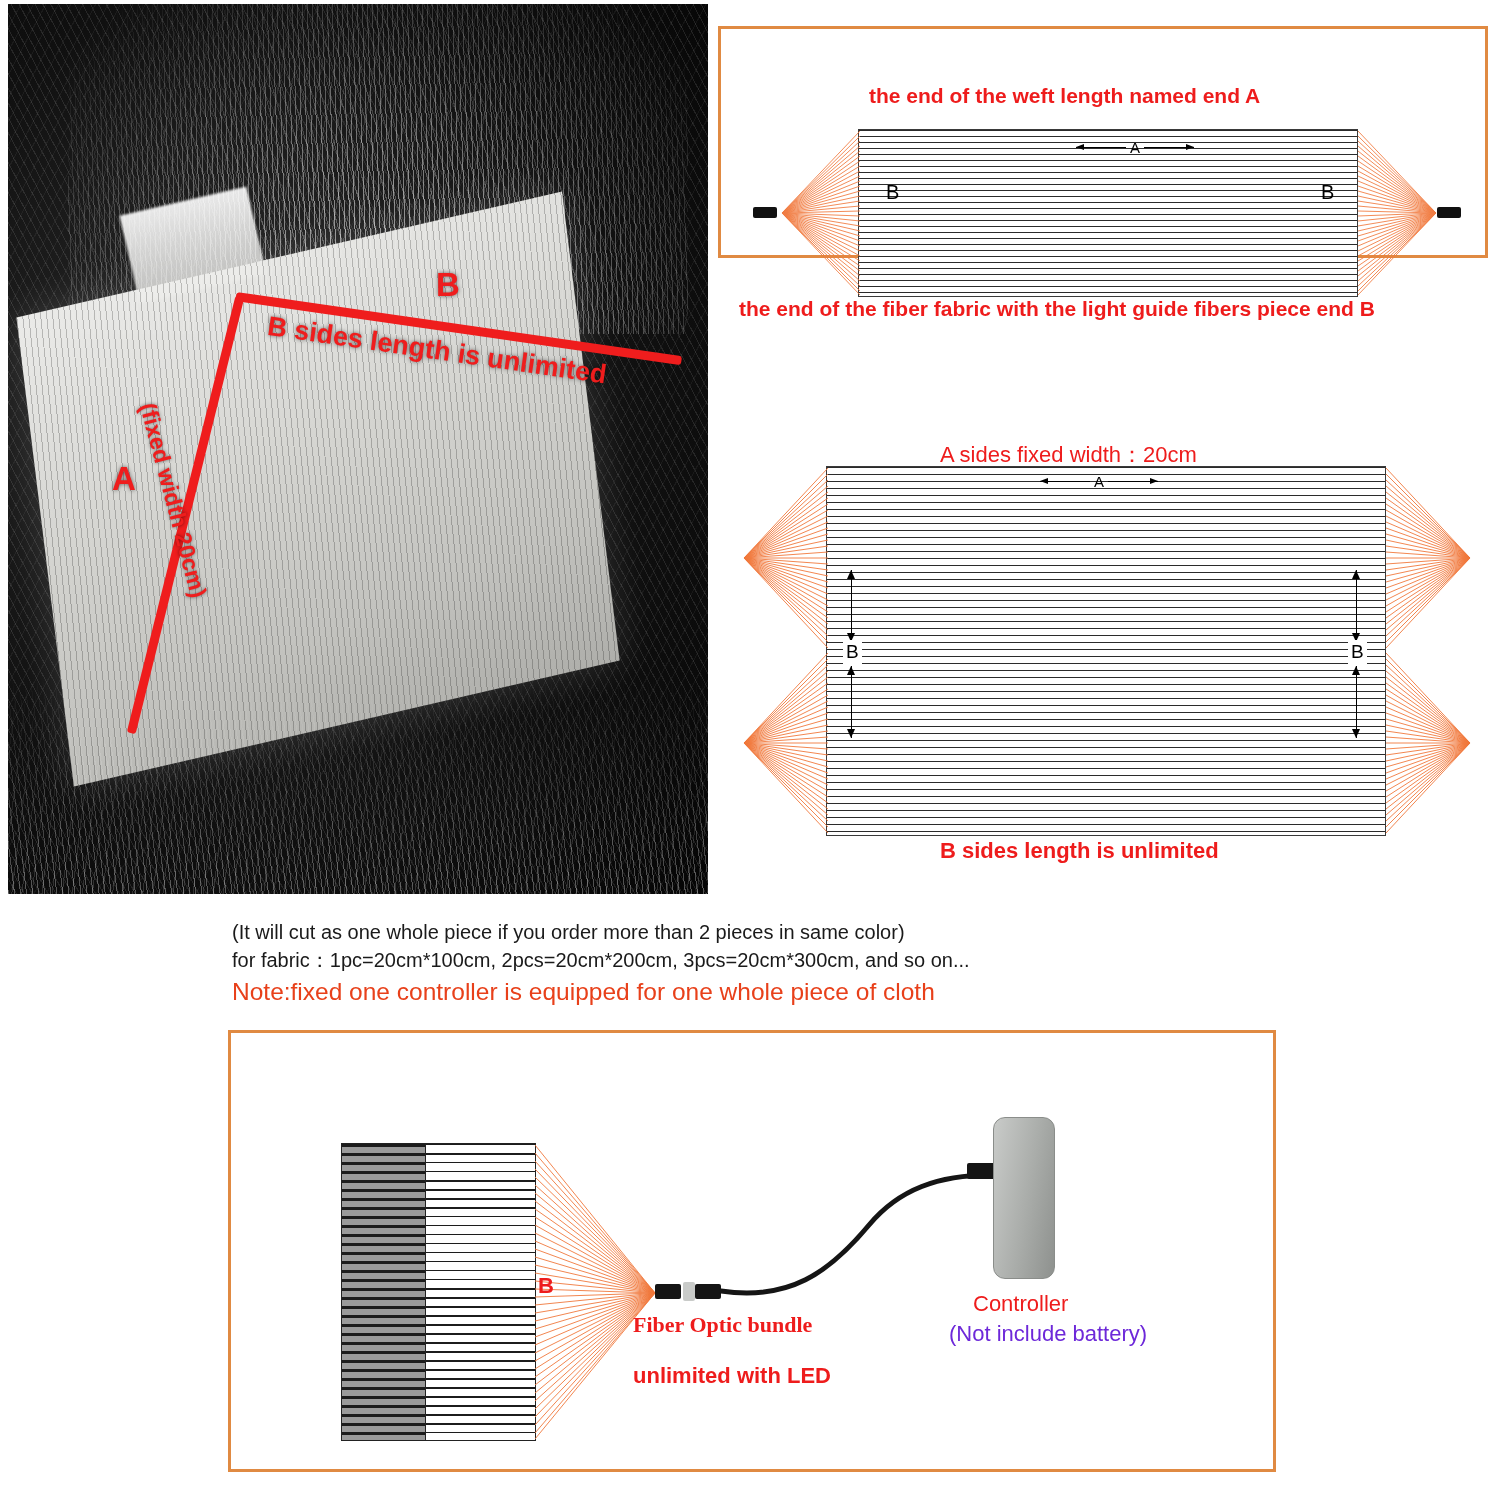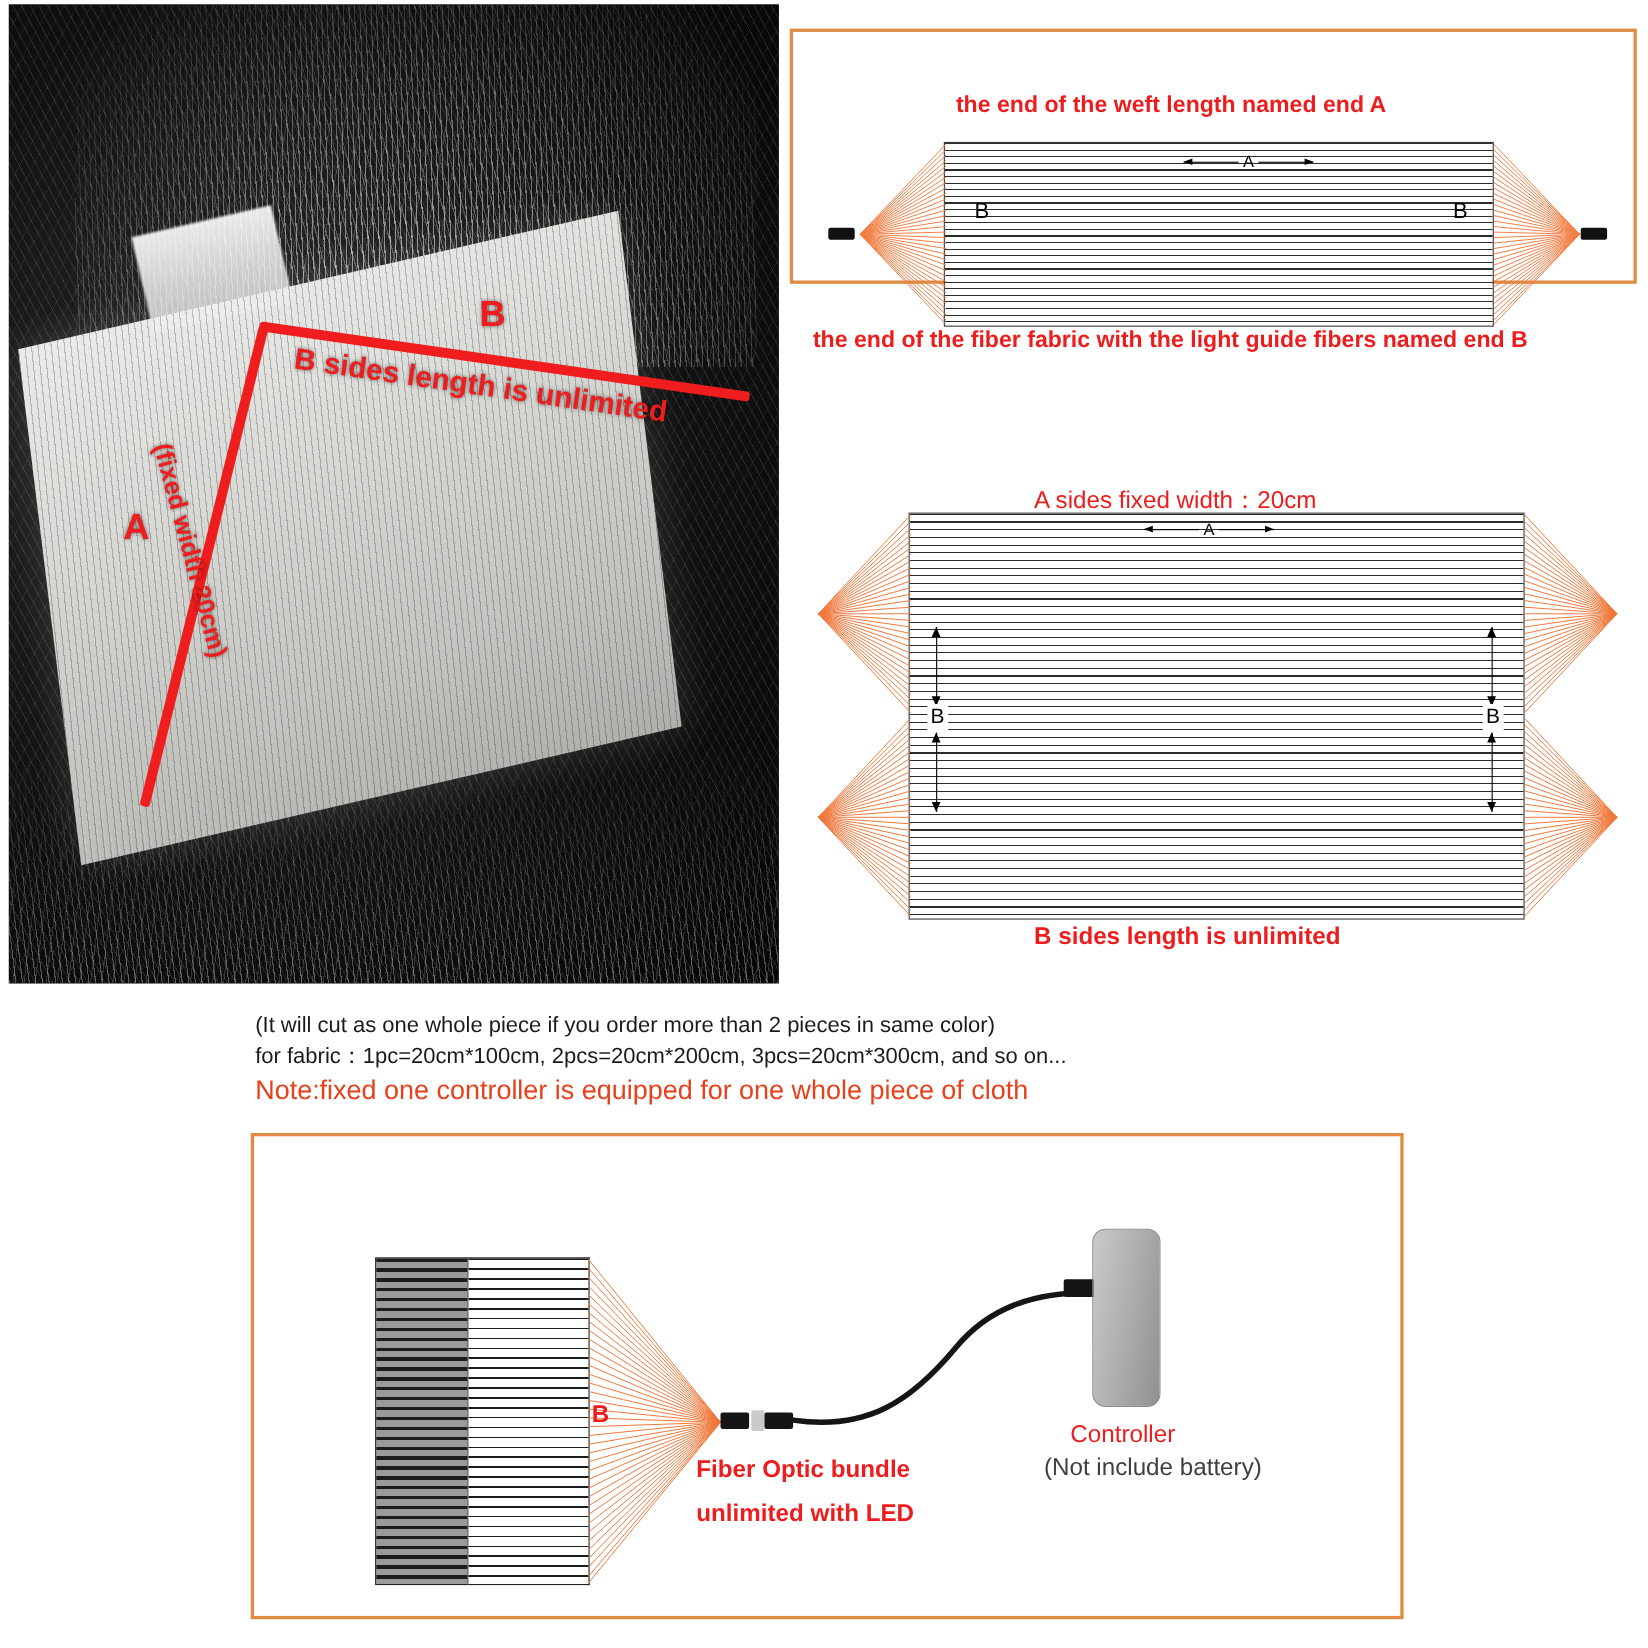--- a/index.html
+++ b/index.html
@@ -314,25 +314,26 @@
     position: absolute;
     left: 307px;
     top: 240px;
     font-size: 22px;
     font-weight: bold;
     color: #ee1c1c;
   }
   .p3-cap-fiber {
     position: absolute;
     left: 402px;
-    top: 290px;
+    top: 279px;
     font-size: 22px;
     font-weight: bold;
     color: #ee1c1c;
     white-space: nowrap;
+    font-family: Liberation Serif, serif;
   }
   .p3-cap-fiber2 {
     position: absolute;
     left: 402px;
     top: 330px;
     font-size: 22px;
     font-weight: bold;
     color: #ee1c1c;
     white-space: nowrap;
   }
@@ -353,21 +354,21 @@
     font-size: 22px;
     font-weight: normal;
     color: #ee1c1c;
     white-space: nowrap;
   }
   .p3-cap-ctrl2 {
     position: absolute;
     left: 718px;
     top: 288px;
     font-size: 22px;
-    color: #404040;
+    color: #6d28d9;
     white-space: nowrap;
   }
   .connector {
     position: absolute;
     background: #151515;
     border-radius: 2px;
   }
 </style>
 </head>
 <body>
@@ -480,21 +481,21 @@
 
   <div class="arrow-row p1-arrowA">
     <span class="bar left"></span>
     <span>A</span>
     <span class="bar right"></span>
   </div>
 
   <div class="p1-B-left">B</div>
   <div class="p1-B-right">B</div>
 
-  <div class="cap p1-cap-bot">the end of the fiber fabric with the light guide fibers named end B</div>
+  <div class="cap p1-cap-bot">the end of the fiber fabric with the light guide fibers piece end B</div>
 </div>
 
 <div class="p2-cap-top">A sides fixed width：20cm</div>
 
 <div class="p2-fabric"></div>
 
 <div class="fan" style="left:738px; top:466px;">
   <svg width="90" height="185" viewBox="0 0 90 185">
     <g stroke="#f0783c" stroke-width="0.9" fill="none">
       <path d="M90 2 L6 92"></path>

